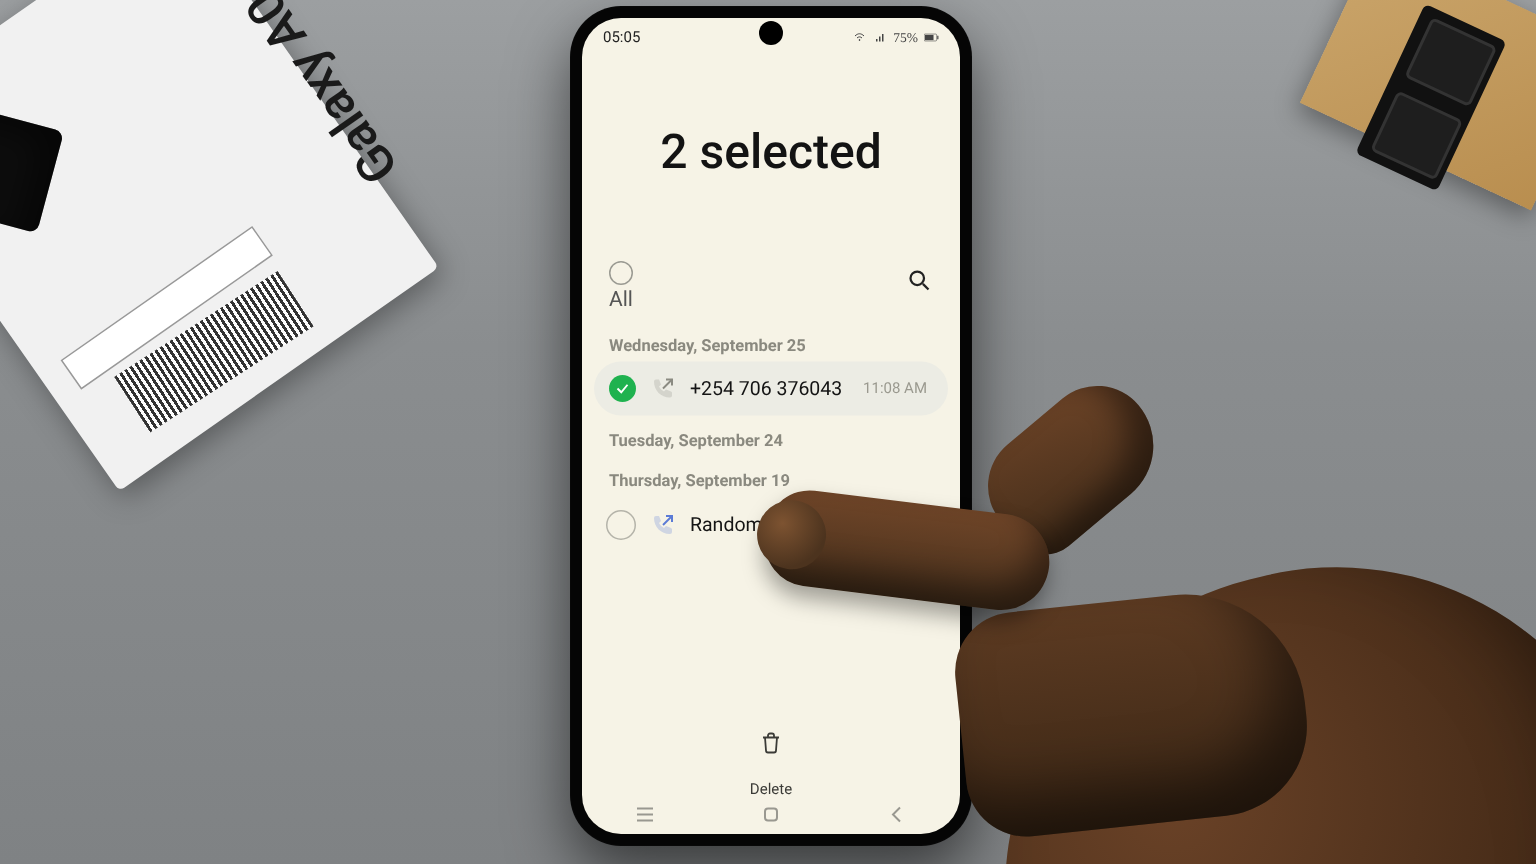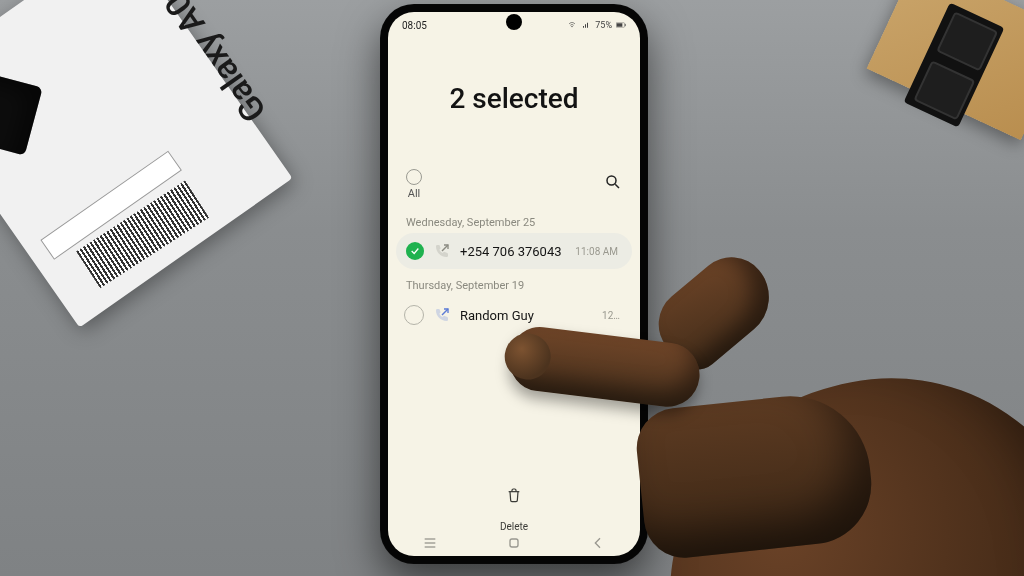--- a/index.html
+++ b/index.html
@@ -122,52 +122,52 @@
     border-radius:50%;
     z-index:30;
   }
 
   .statusbar {
     display:flex; justify-content:space-between; align-items:center;
     font-size:10px; color:#222;
     padding:6px 14px 2px;
     height:14px;
   }
-  .statusbar .right { display:flex; gap:4px; align-items:center; font-size:9px; color:#444;}
+  .statusbar .right { display:flex; gap:4px; align-items:center; font-size:9px; color:#444;font-family:Liberation Serif, serif;}
   .sb-ico { width:10px; height:8px; display:inline-block; }
 
   .title-block {
     text-align:center;
     padding: 48px 0 54px;
   }
   .title-block h1 {
     margin:0;
-    font-size:28px;
+    font-size:32px;
     font-weight:500;
     color:#131313;
   }
 
   .toolbar {
     display:flex;
     justify-content:space-between;
     align-items:flex-start;
     padding: 0 18px 6px;
   }
   .all-group { display:flex; flex-direction:column; align-items:center; gap:2px; }
   .radio {
     width:14px; height:14px; border:1.5px solid #9a9a92; border-radius:50%;
   }
-  .all-label { font-size:11px; color:#555; }
+  .all-label { font-size:14px; color:#555; }
   .search-ico { width:18px; height:18px; color:#222; margin-top:4px; }
 
   .list { padding: 0 6px; }
   .date-header {
     font-size:11px; color:#8a897f;
     padding: 10px 12px 4px;
-    font-weight:400;
+    font-weight:700;
   }
   .row {
     display:flex; align-items:center;
     padding: 9px 10px;
     gap:10px;
     position:relative;
   }
   .row.sel {
     background:#ecece4;
     border-radius:18px;
@@ -282,21 +282,21 @@
   </div>
 
   <div class="wood"></div>
   <div class="hinge"></div>
 
   <div class="phone">
     <div class="screen">
       <div class="notch"></div>
 
       <div class="statusbar">
-        <span>08:05</span>
+        <span>05:05</span>
         <span class="right">
           <svg class="sb-ico" viewBox="0 0 24 24" fill="none" stroke="#444" stroke-width="2">
               <path d="M3 9c6-6 12-6 18 0"></path>
               <path d="M7 13c3-3 7-3 10 0"></path>
               <circle cx="12" cy="17" r="1" fill="#444"></circle>
             </svg>
           <svg class="sb-ico" viewBox="0 0 24 24" fill="#444">
               <path d="M3 20h3v-5H3zM9 20h3V10H9zM15 20h3V5h-3z"></path>
             </svg>
           <span>75%</span>
@@ -338,20 +338,21 @@
             <svg viewBox="0 0 24 24" fill="none" stroke="#8b8b82" stroke-width="2">
                 <path d="M15 3h6v6"></path>
                 <path d="M21 3l-9 9"></path>
                 <path d="M21 16v3a2 2 0 0 1-2 2c-9 0-16-7-16-16a2 2 0 0 1 2-2h3l2 5-2 2c1 2 3 4 5 5l2-2 5 2z" fill="#8b8b82" stroke="none" opacity=".25"></path>
               </svg>
           </span>
           <span class="row-name">+254 706 376043</span>
           <span class="row-time">11:08 AM</span>
         </div>
 
+        <div class="date-header">Tuesday, September 24</div>
 
         <div class="date-header">Thursday, September 19</div>
         <div class="row">
           <span class="check off"></span>
           <span class="calltype">
             <svg viewBox="0 0 24 24" fill="none" stroke="#5b7bd6" stroke-width="2">
                 <path d="M15 3h6v6"></path>
                 <path d="M21 3l-9 9"></path>
                 <path d="M21 16v3a2 2 0 0 1-2 2c-9 0-16-7-16-16a2 2 0 0 1 2-2h3l2 5-2 2c1 2 3 4 5 5l2-2 5 2z" fill="#5b7bd6" stroke="none" opacity=".25"></path>
               </svg>

